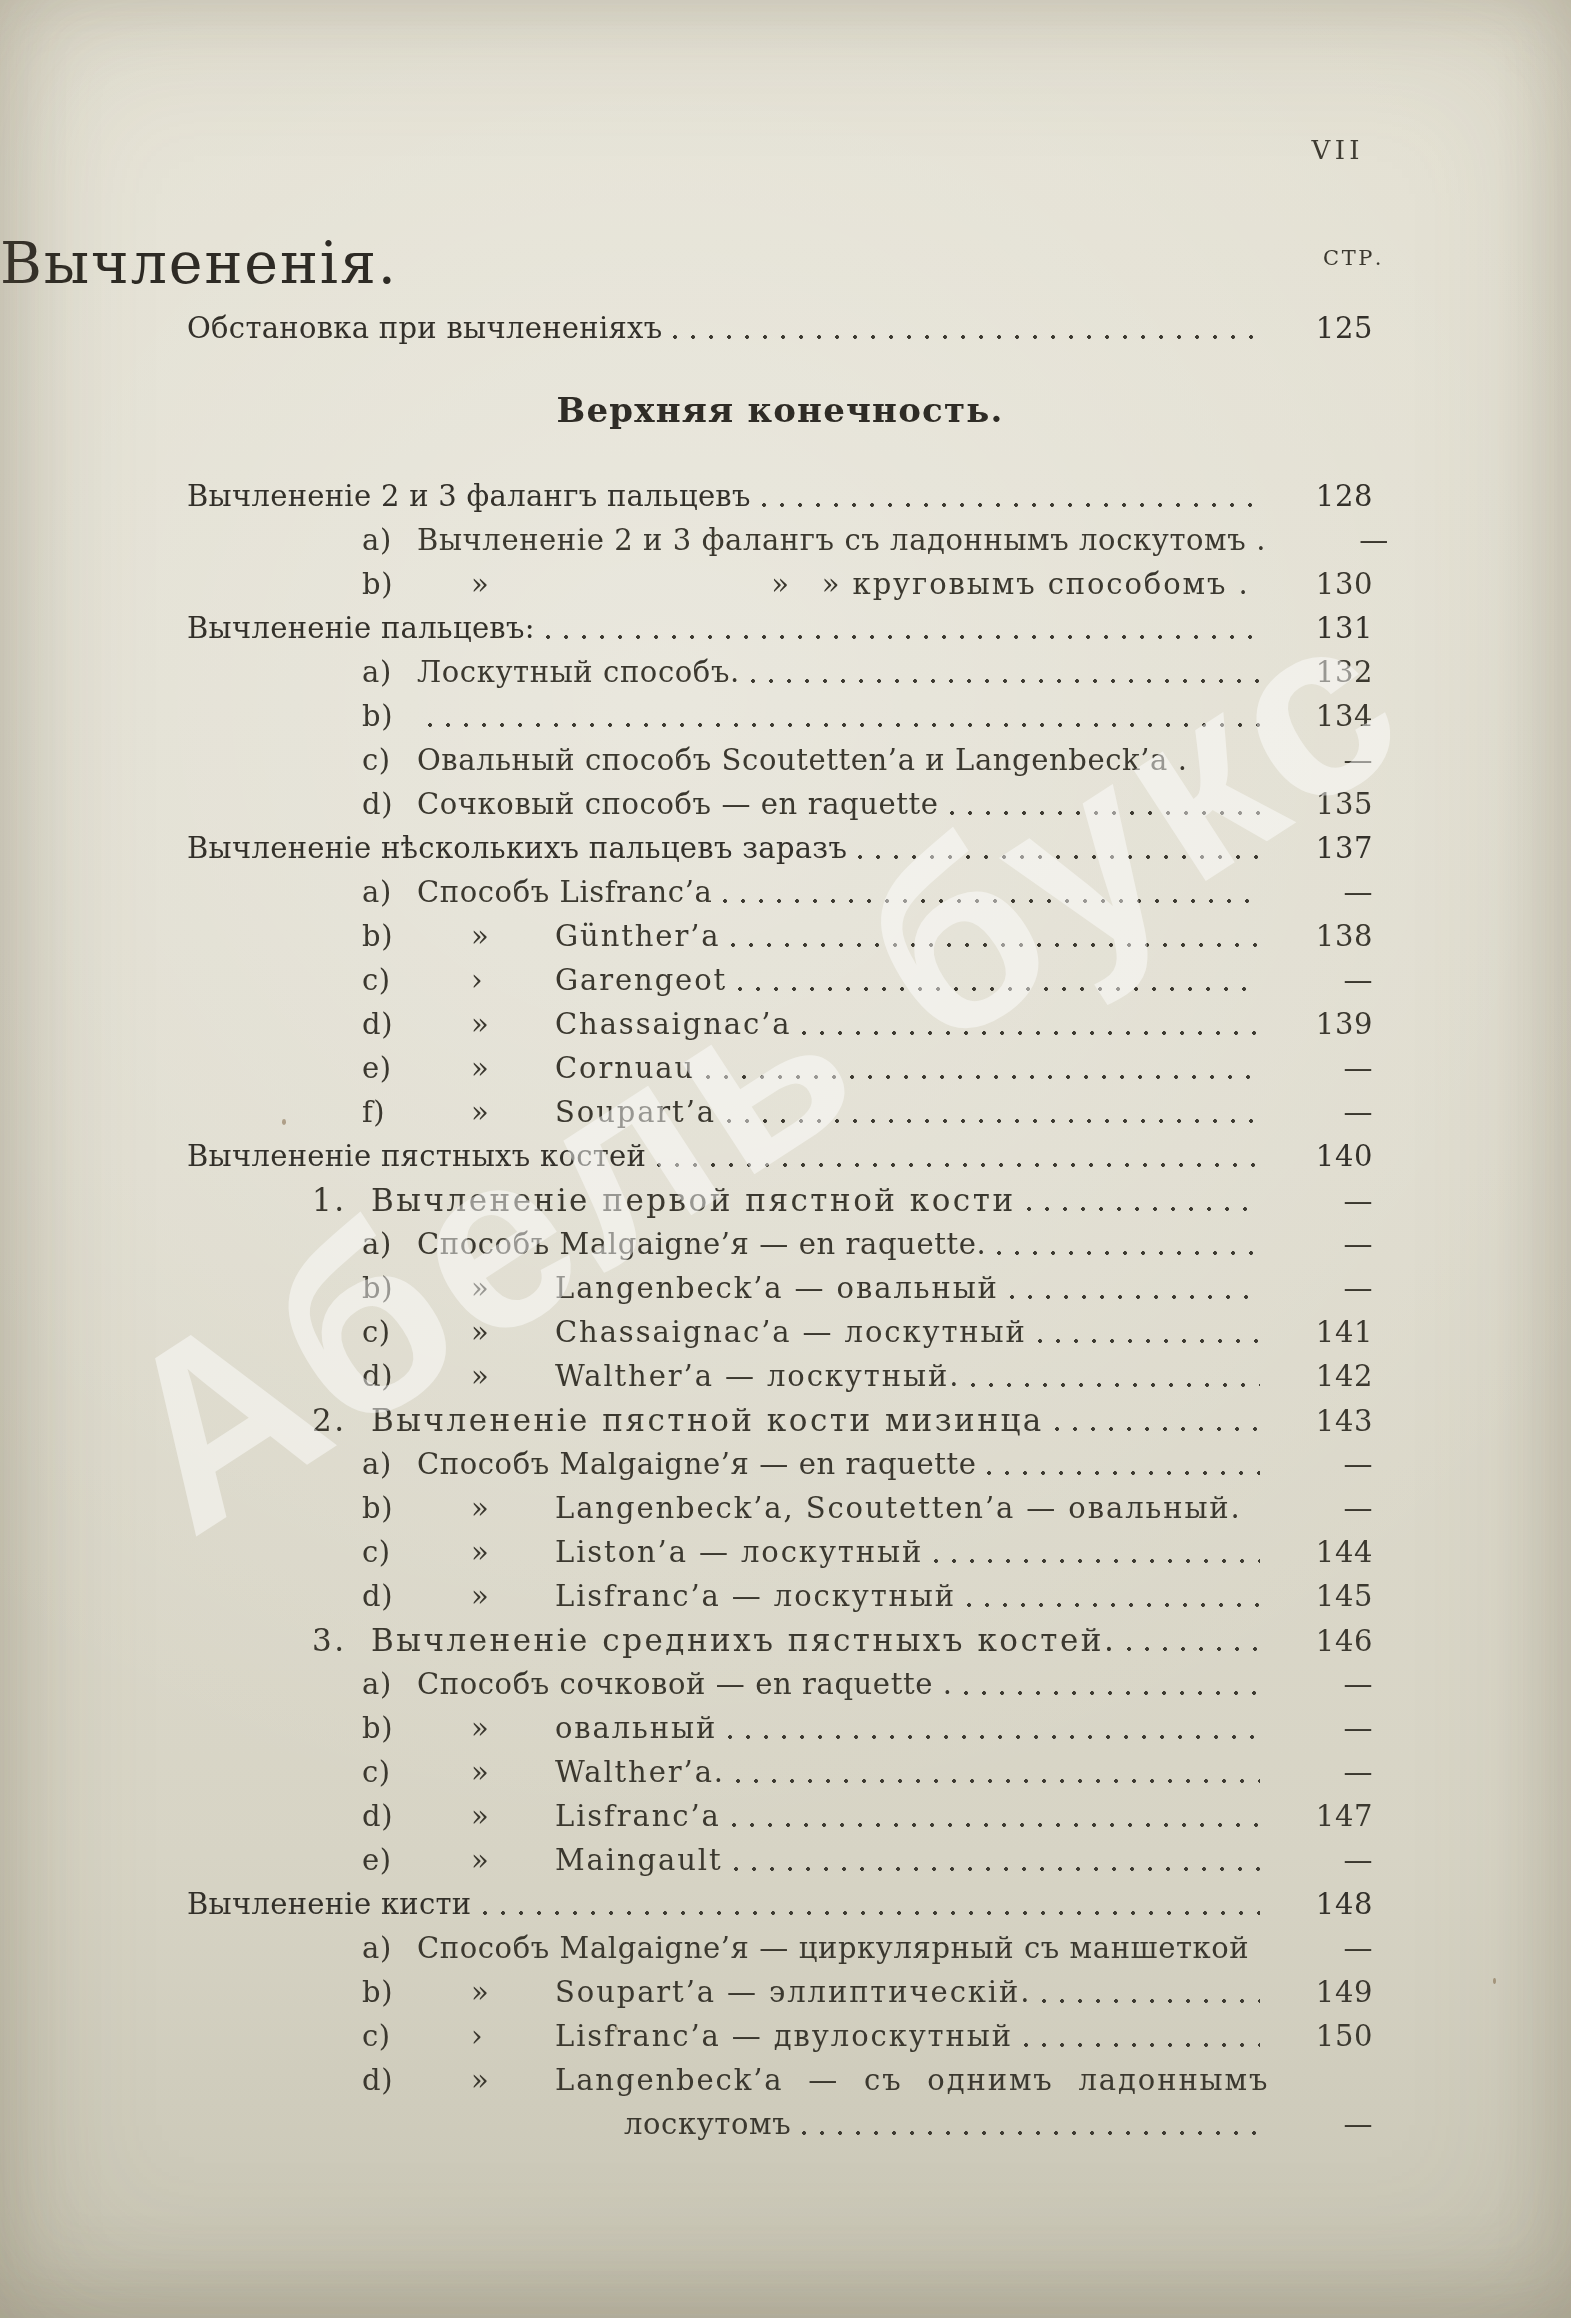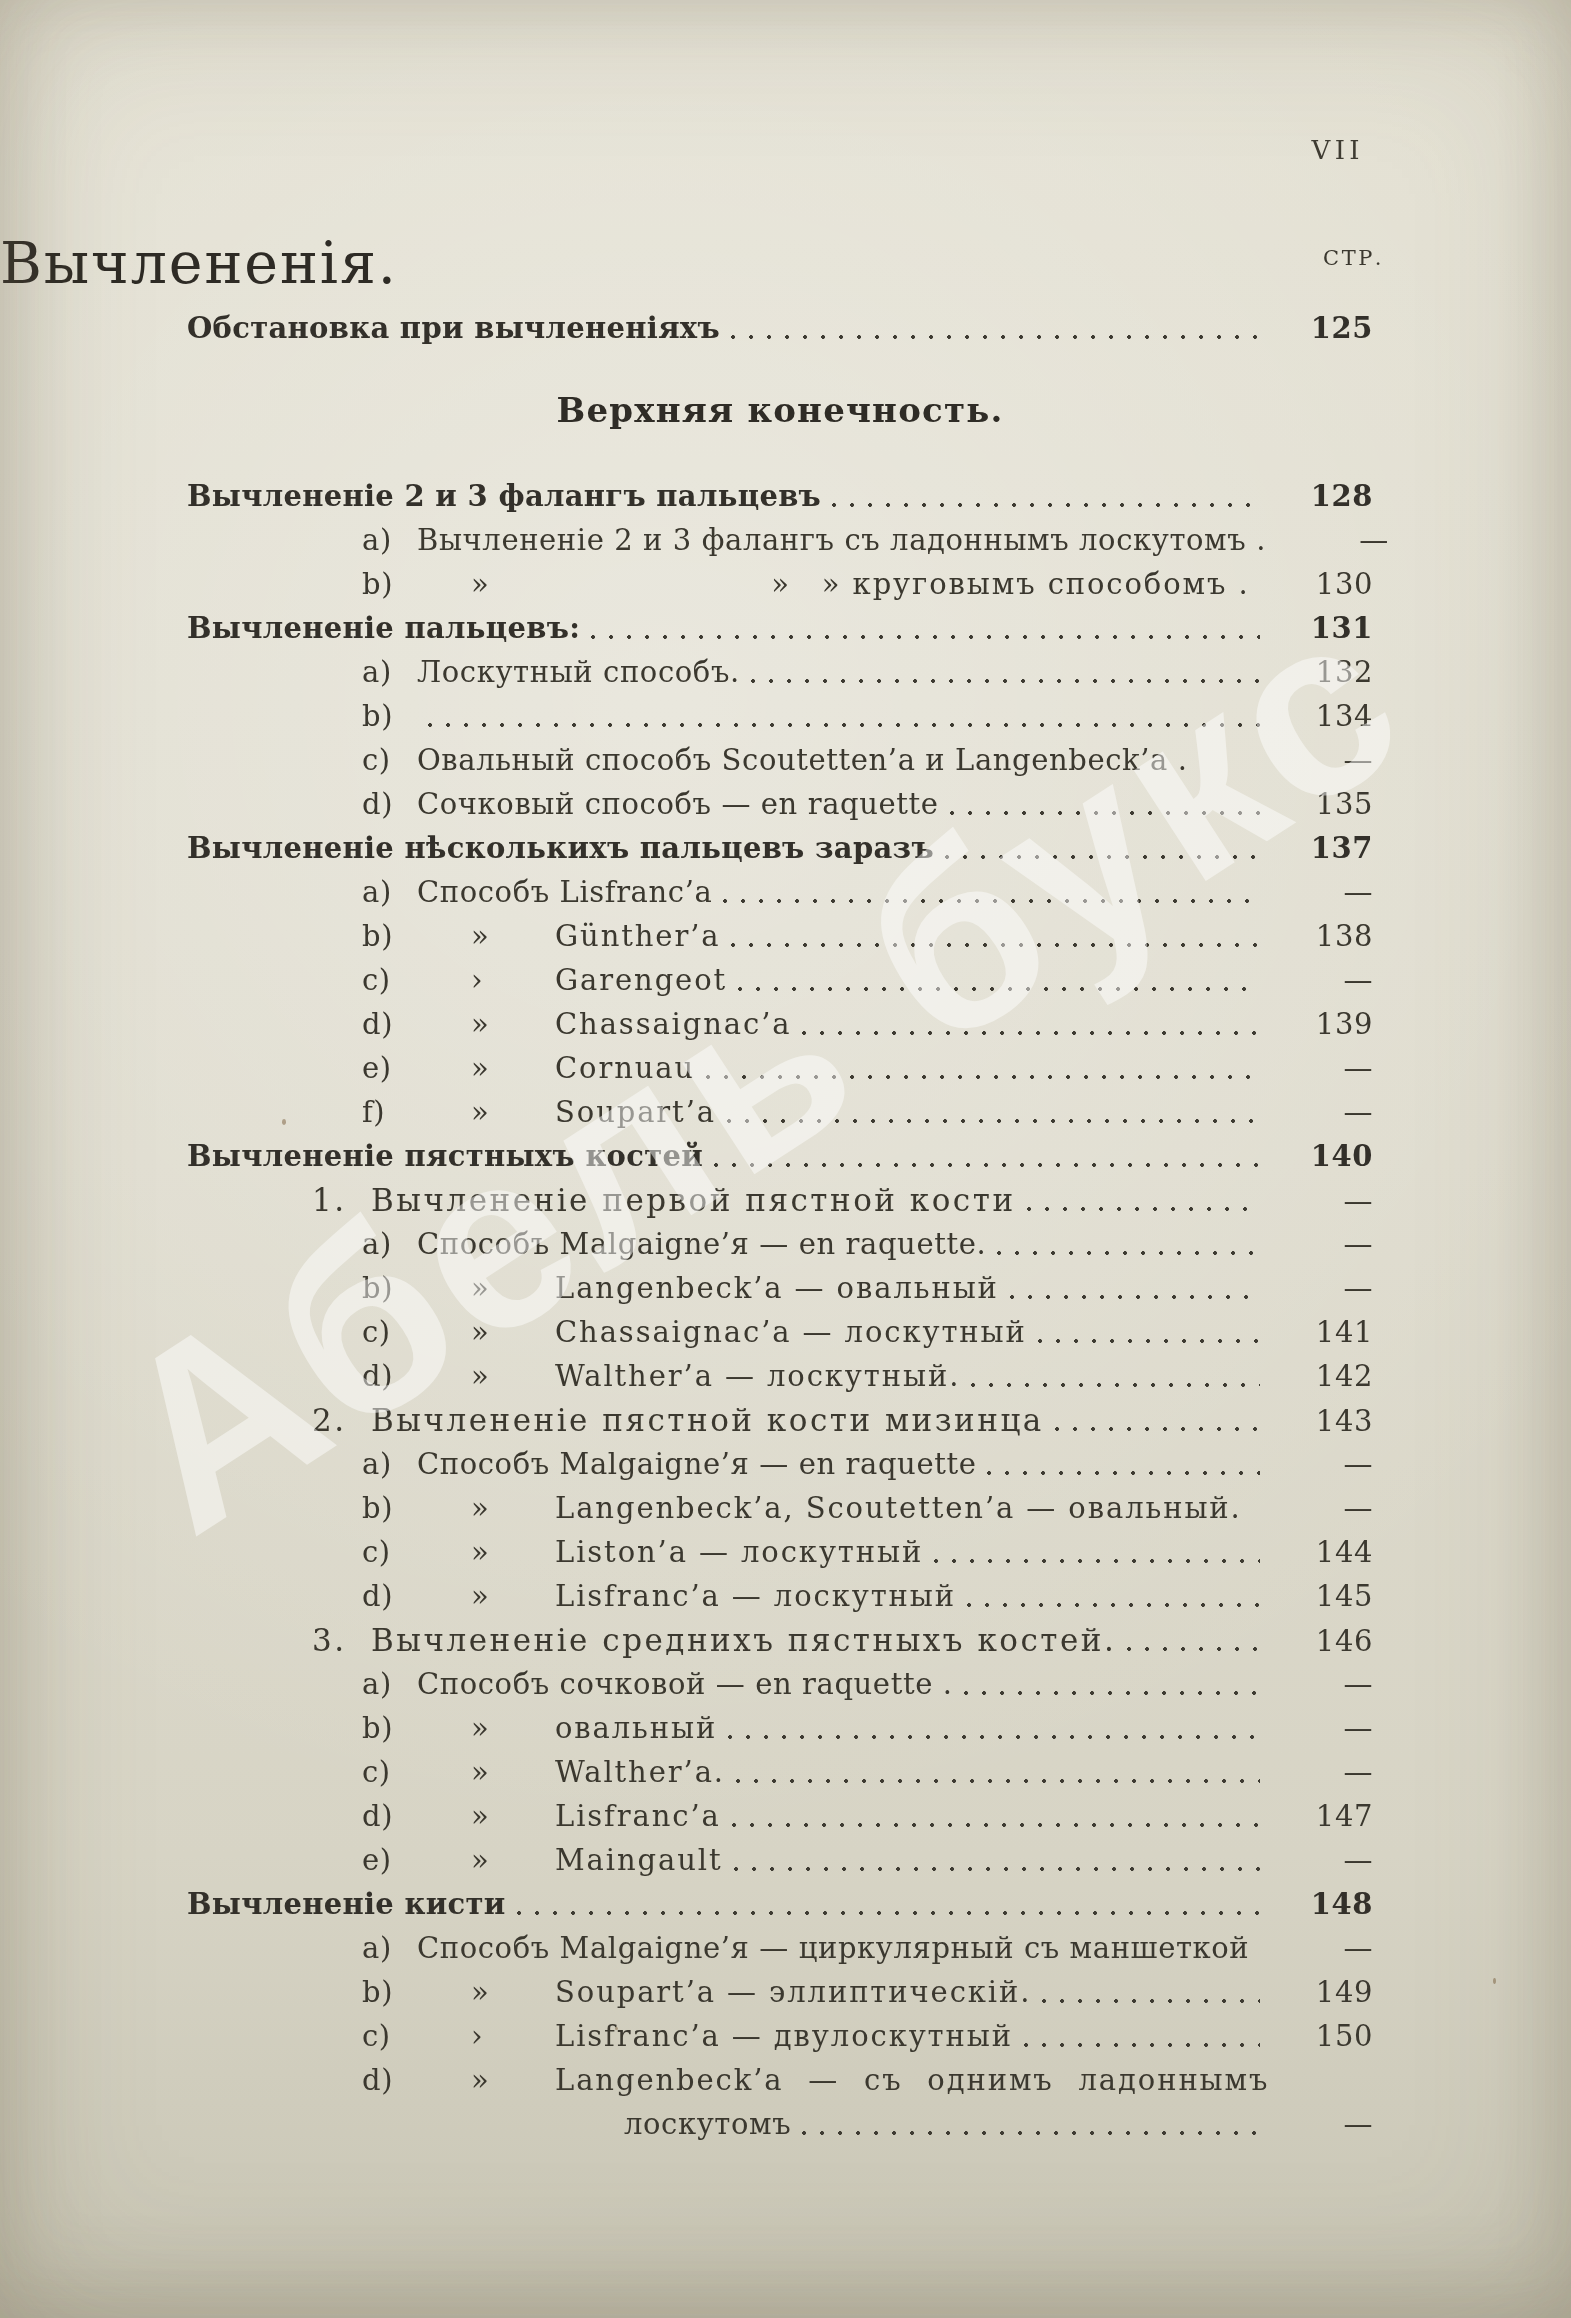--- a/index.html
+++ b/index.html
@@ -23,21 +23,21 @@
     letter-spacing:6.2px;white-space:nowrap;color:rgba(255,255,255,0.48);
     transform:rotate(-33deg);transform-origin:0 50%;pointer-events:none;z-index:5;
   }
   .folio{position:absolute;top:135px;right:207px;font-size:26px;letter-spacing:4.4px;color:#3f3c33;}
   .title{position:absolute;top:230px;left:0;width:1549px;margin:0;text-align:left;
     font-size:57px;font-weight:normal;letter-spacing:1.9px;color:#2e2b25;}
   .str{position:absolute;top:246px;right:187px;font-size:21px;letter-spacing:2.5px;color:#3b382f;}
   .toc{position:absolute;top:306px;left:187px;width:1186px;}
   .row{display:flex;align-items:baseline;height:44px;line-height:44px;
     font-size:29px;white-space:nowrap;color:#3b382f;letter-spacing:0.6px;}
-  .r-top{font-weight:bold;font-size:29px;color:#33302a;letter-spacing:0.3px;}
+  .r-top{font-weight:normal;font-size:29px;color:#33302a;letter-spacing:0.3px;}
   .section-heading{height:57px;line-height:57px;margin:32px 0 35px;text-align:center;
     font-weight:bold;font-size:34px;letter-spacing:1.2px;color:#2f2c26;}
   .r-num{padding-left:125px;font-size:31px;letter-spacing:2.5px;}
   .r-num .num{flex:0 0 59px;}
   .r-a{padding-left:175px;}
   .r-a .letter{flex:0 0 55px;}
   .r-sub{padding-left:175px;}
   .r-sub .letter{flex:0 0 109px;}
   .r-sub .marker{flex:0 0 84px;}
   .r-sub .text{letter-spacing:1.9px;}

